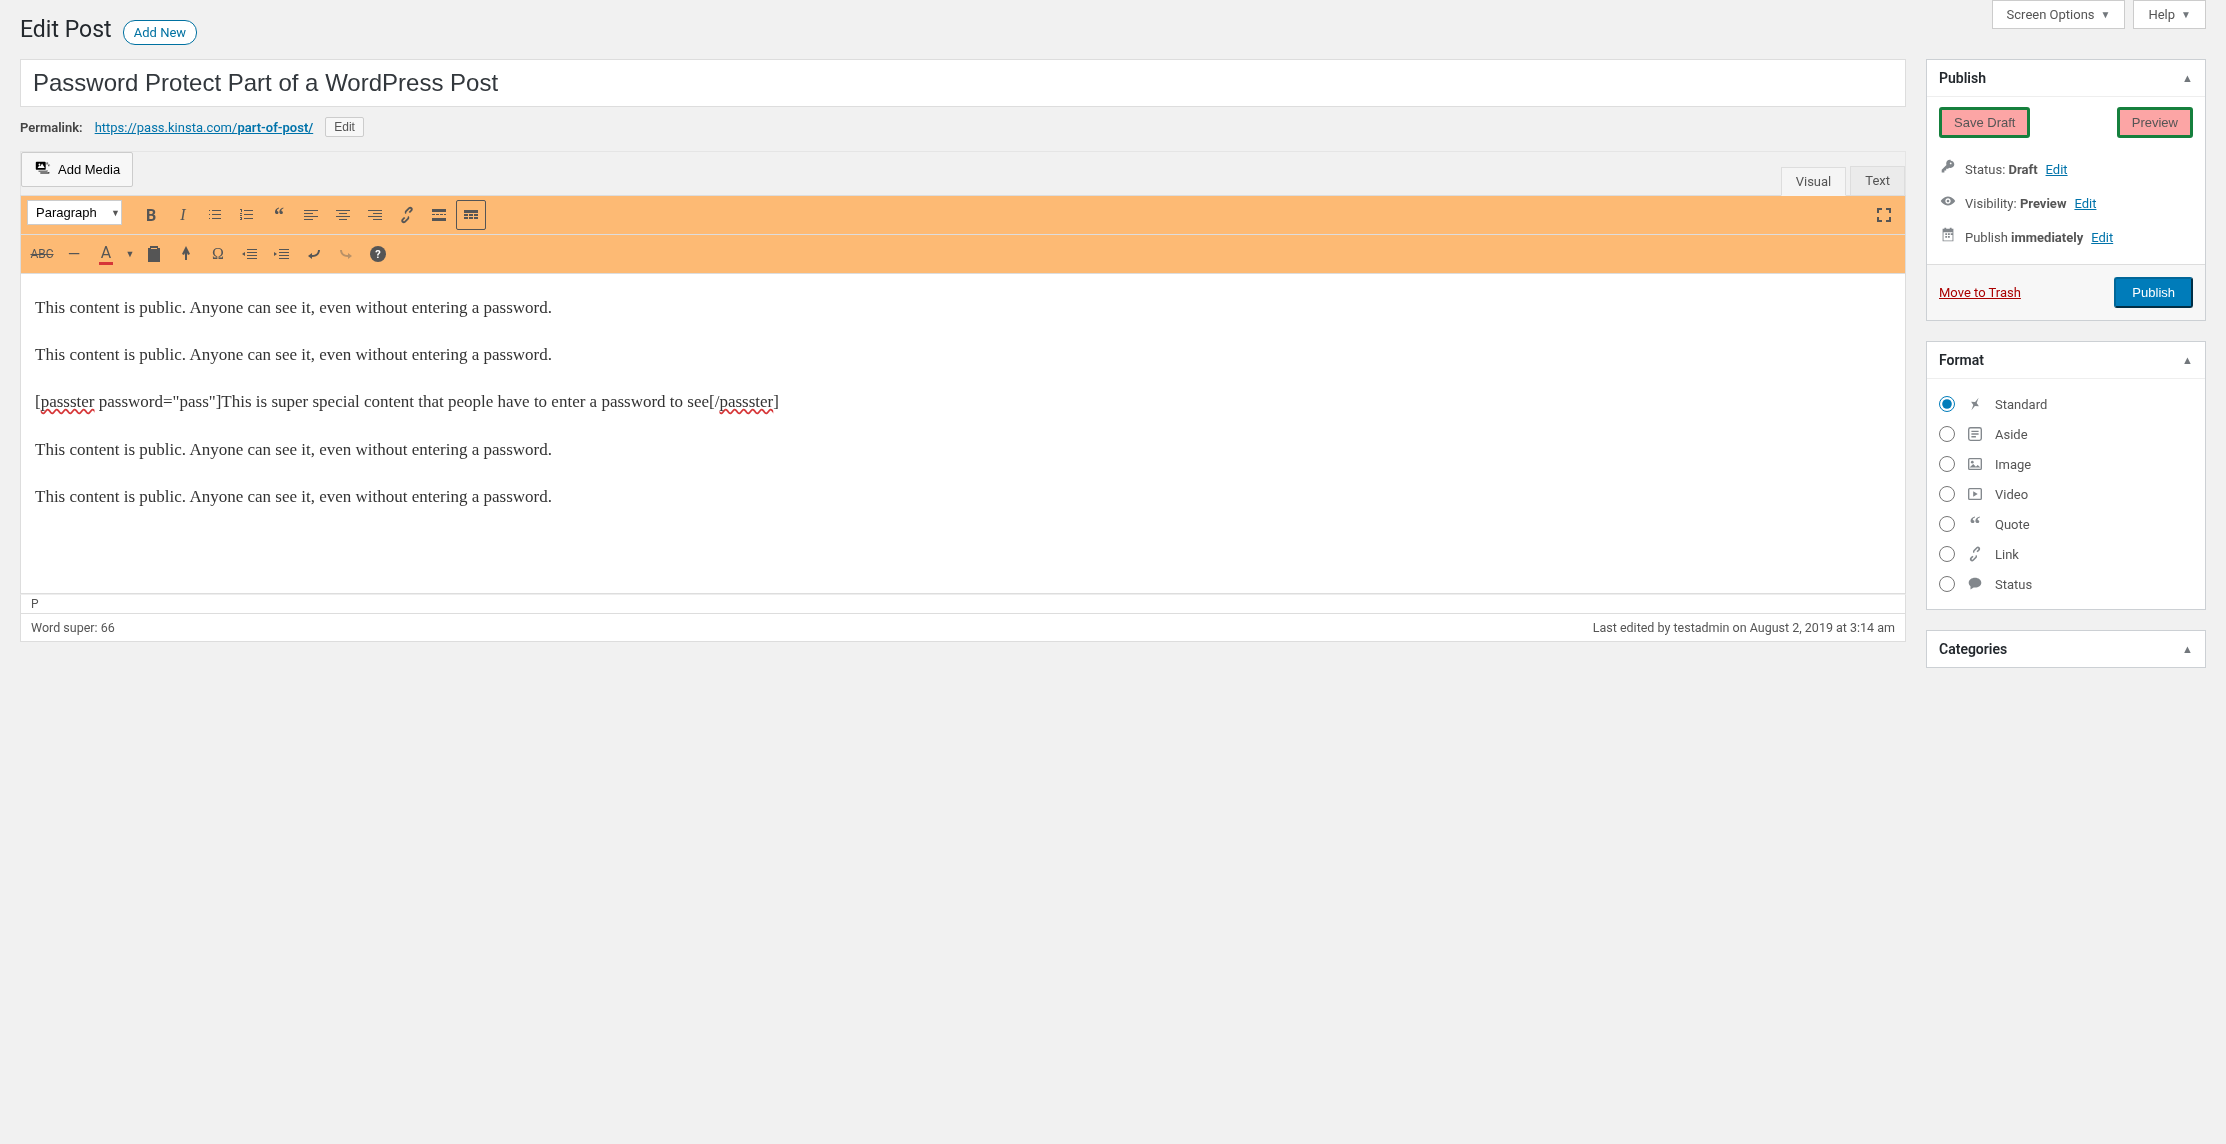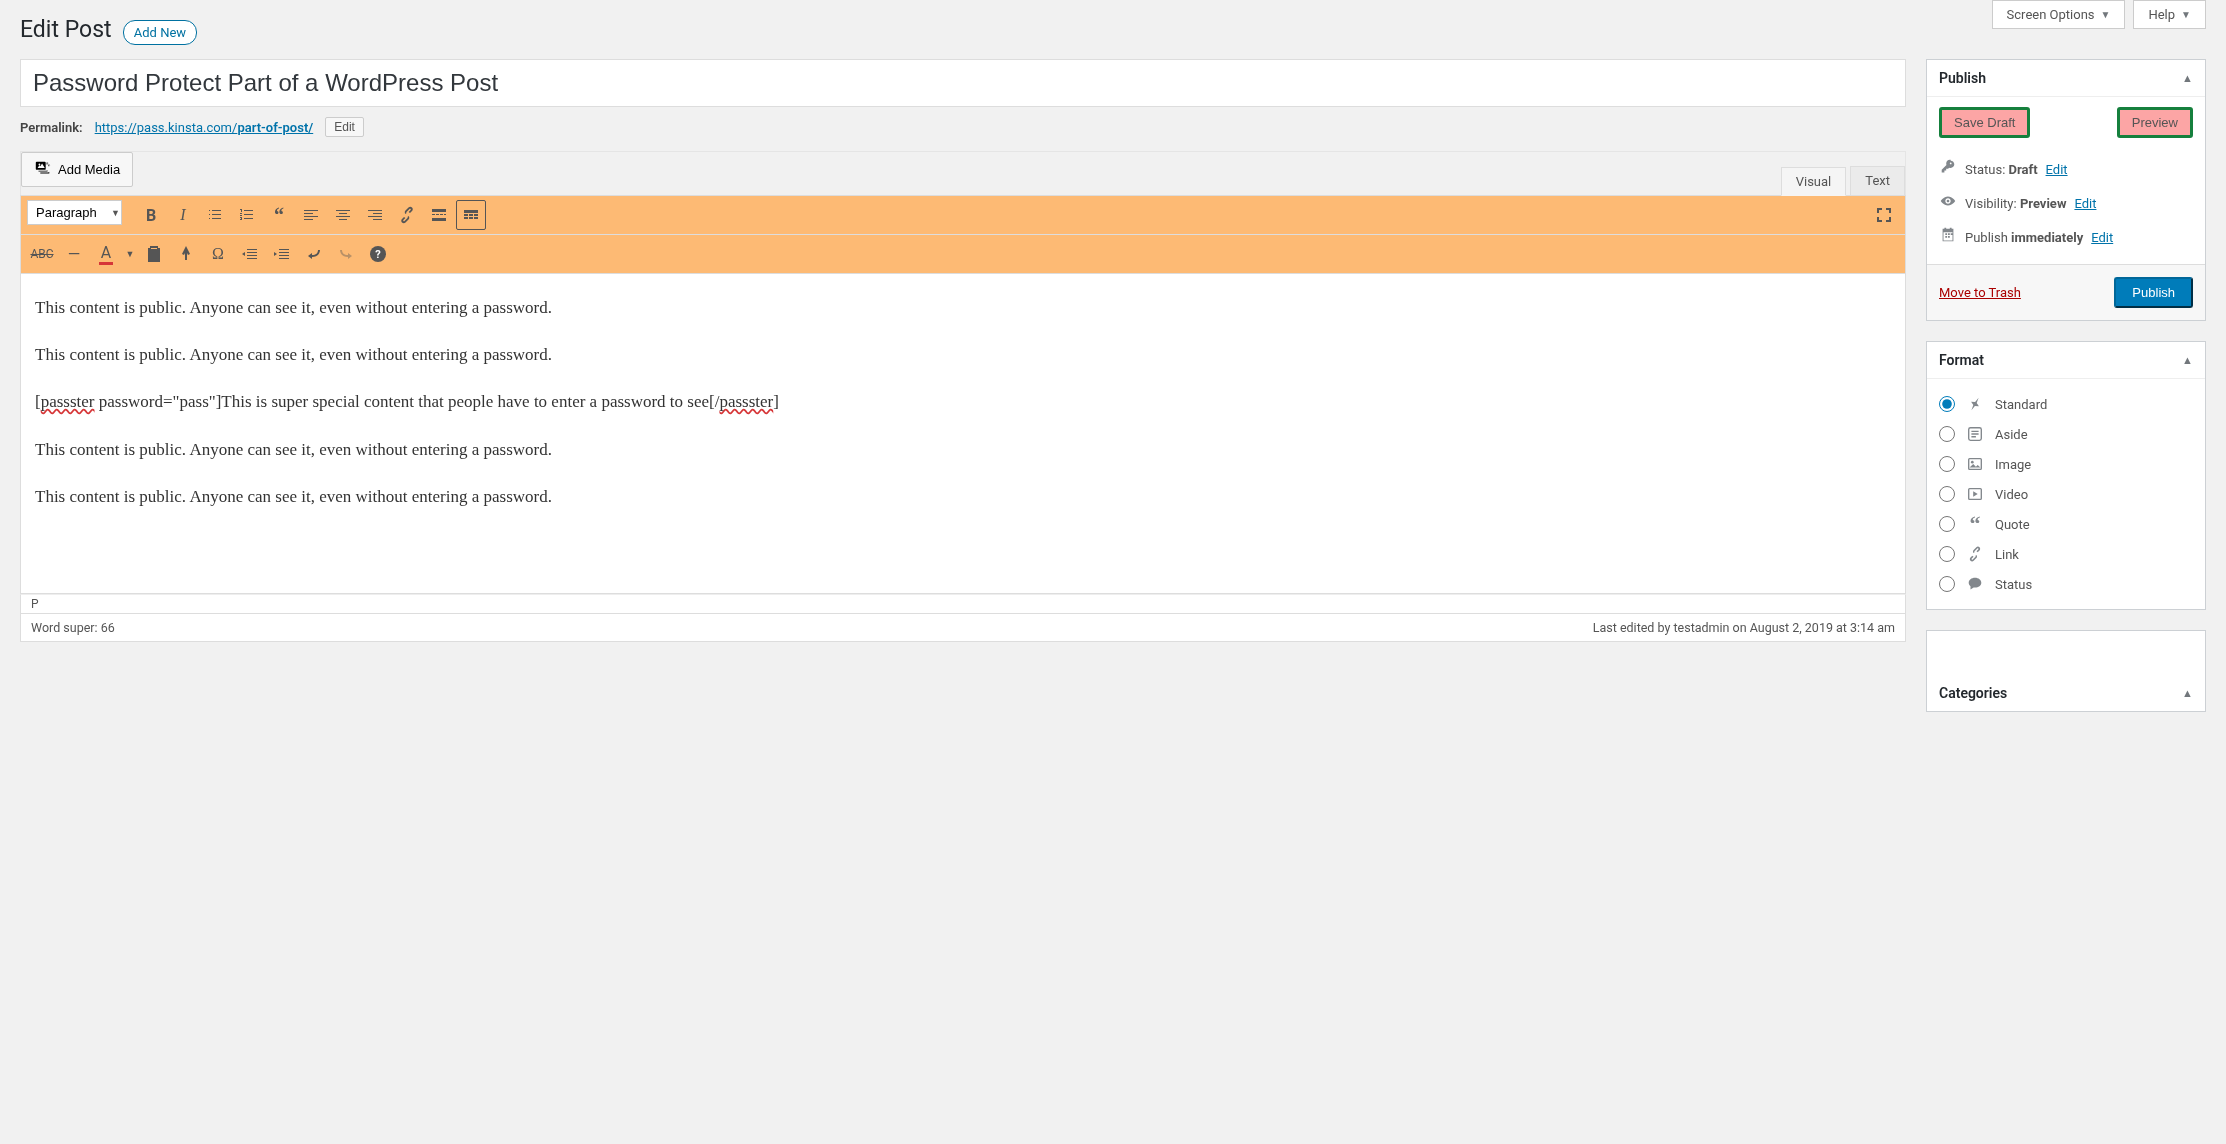--- a/index.html
+++ b/index.html
@@ -322,20 +322,20 @@
                     <path d="M10 3c4 0 7 2.5 7 5.5S14 14 10 14c-.5 0-1 0-1.5-.1L5 16v-3.5C3.8 11.5 3 10.1 3 8.5 3 5.5 6 3 10 3z"></path>
                   </svg>
                 </span>
               <span class="format-label">Status</span>
             </li>
           </ul>
         </div>
       </div>
 
       <div class="postbox" style="margin-bottom:0;">
-        <div class="postbox-header" style="border-bottom:none;margin-top:44px;">
+        <div class="postbox-header" style="border-bottom:none;">
           <h2>Categories</h2>
           <span class="toggle-indicator">▲</span>
         </div>
       </div>
     </div>
   </div>
 </div>
 
 </body></html>

